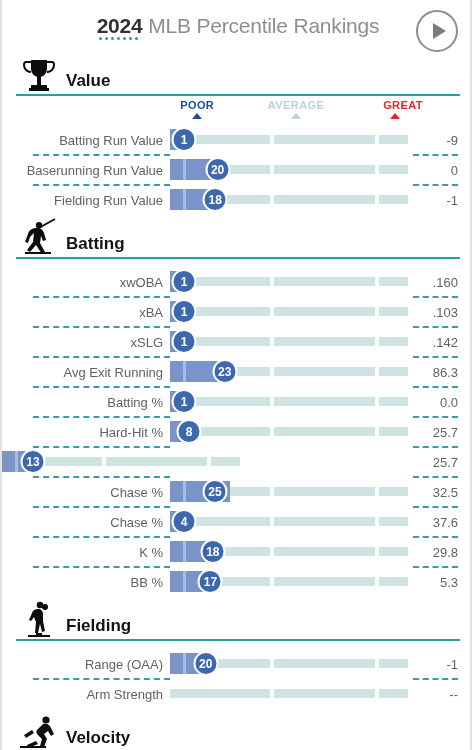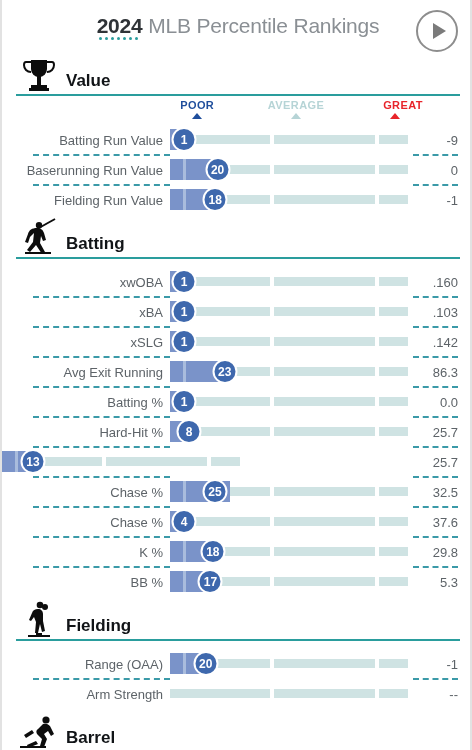--- a/index.html
+++ b/index.html
@@ -540,17 +540,17 @@
             <svg width="46" height="40" viewBox="0 0 46 40">
               <g fill="#0d0d0d">
                 <circle cx="30" cy="9" r="3.6"></circle>
                 <path d="M27 13c4-1 7 1 8 4l3 6-3 2-3-5-4 3 3 5-3 8-4-1 2-7-5-5c-1-2-1-4 1-5z"></path>
                 <path d="M18 22l-8 5-2-3 8-5z"></path>
                 <path d="M20 30l-9 4 1 3 10-4z"></path>
               </g>
               <path d="M4 36h26" stroke="#0d0d0d" stroke-width="2"></path>
             </svg>
           </div>
-          <div class="sec-title">Barrel</div>
+          <div class="sec-title">Velocity</div>
         </div>
       </div>
     </div>
 </div>
 
 </body></html>

